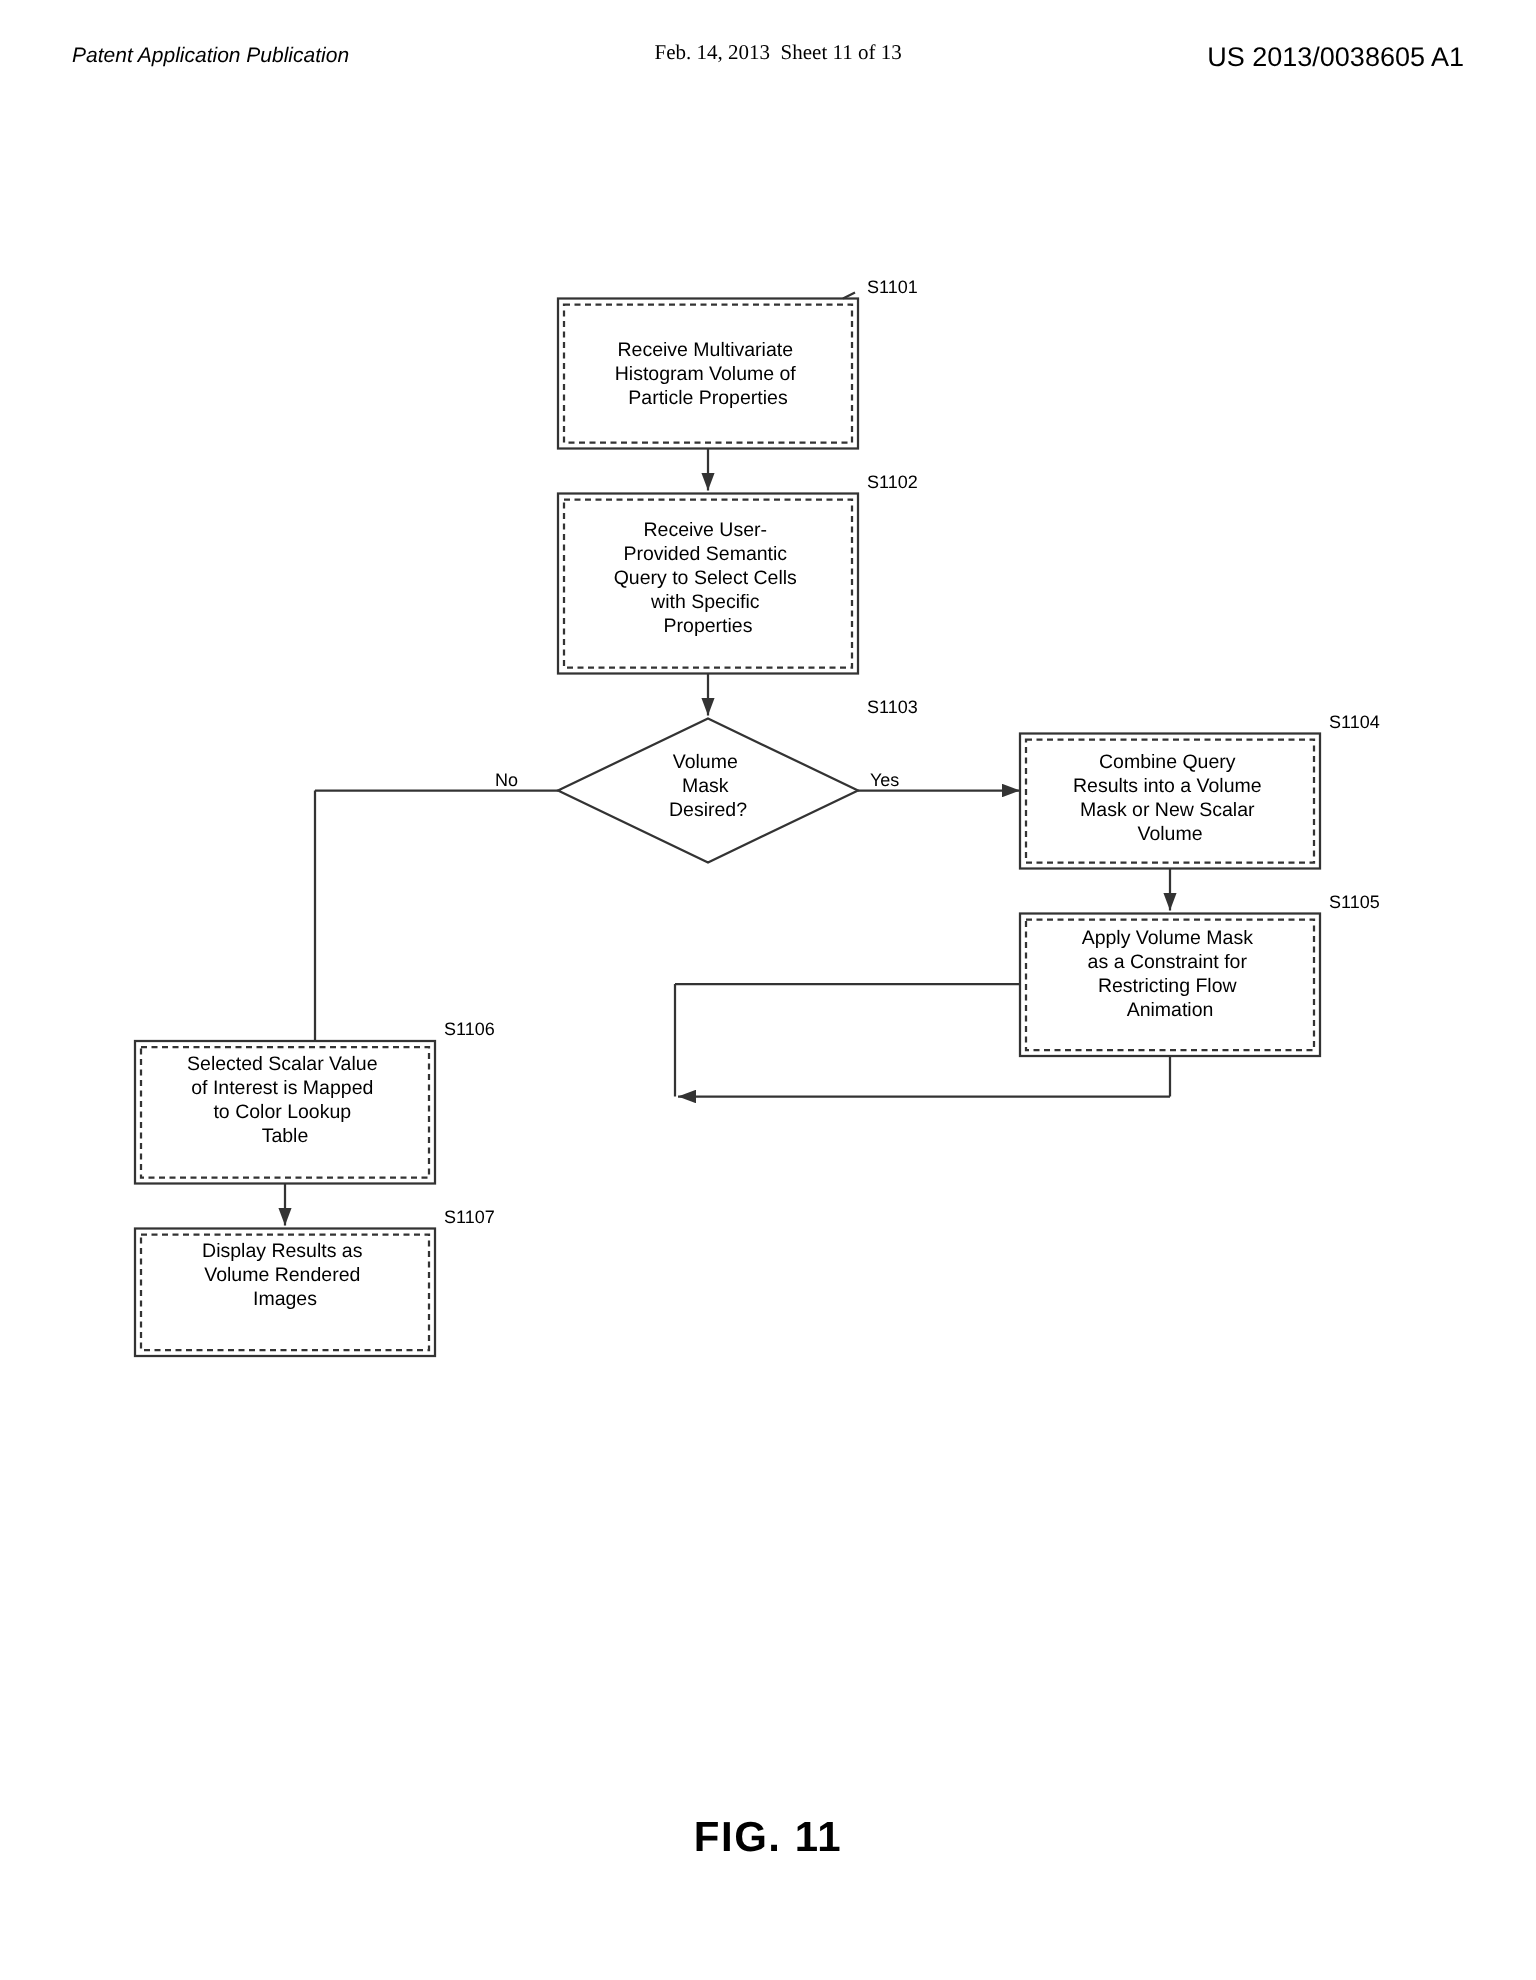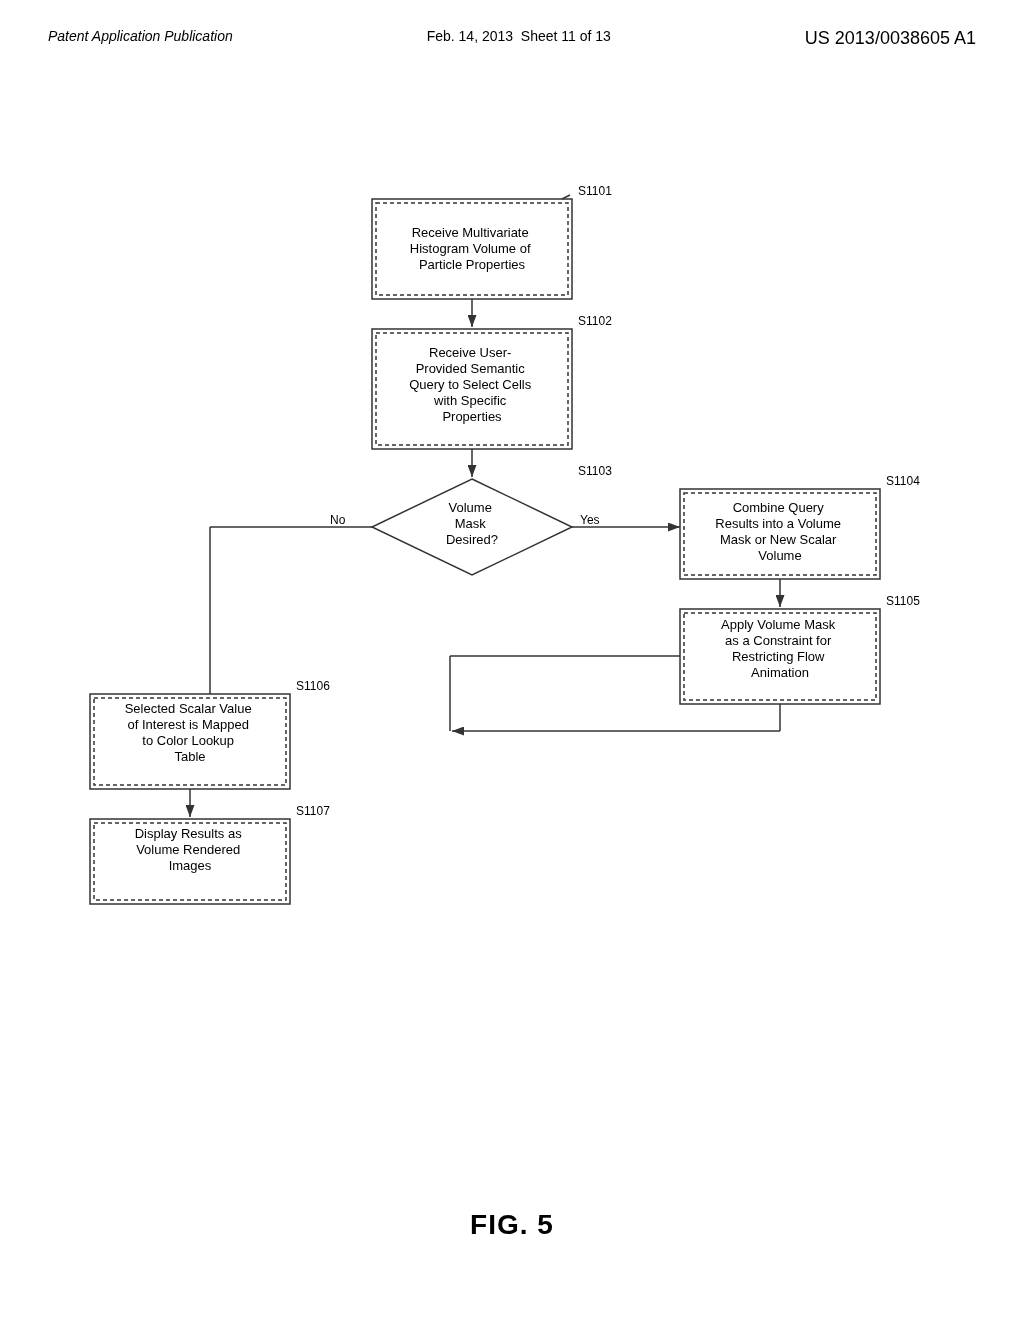--- a/index.html
+++ b/index.html
@@ -22,20 +22,21 @@
     }
 
     .header-left {
       font-style: italic;
       font-size: 14px;
     }
 
     .header-center {
       font-size: 14px;
       text-align: center;
+      font-family: Liberation Serif, serif;
     }
 
     .header-right {
       font-size: 18px;
     }
 
     .diagram-container {
       position: relative;
       width: 100%;
       height: 1150px;
@@ -211,13 +212,13 @@
     <text class="flow-text">
       <tspan x="190" dy="776">Display Results as</tspan>
       <tspan x="190" dy="16">Volume Rendered</tspan>
       <tspan x="190" dy="16">Images</tspan>
     </text>
     <text x="296" y="756" class="flow-label-small">S1107</text>
 
   </svg>
 </div>
 
-<div class="figure-label">FIG. 5</div>
+<div class="figure-label">FIG. 11</div>
 
 </body></html>

